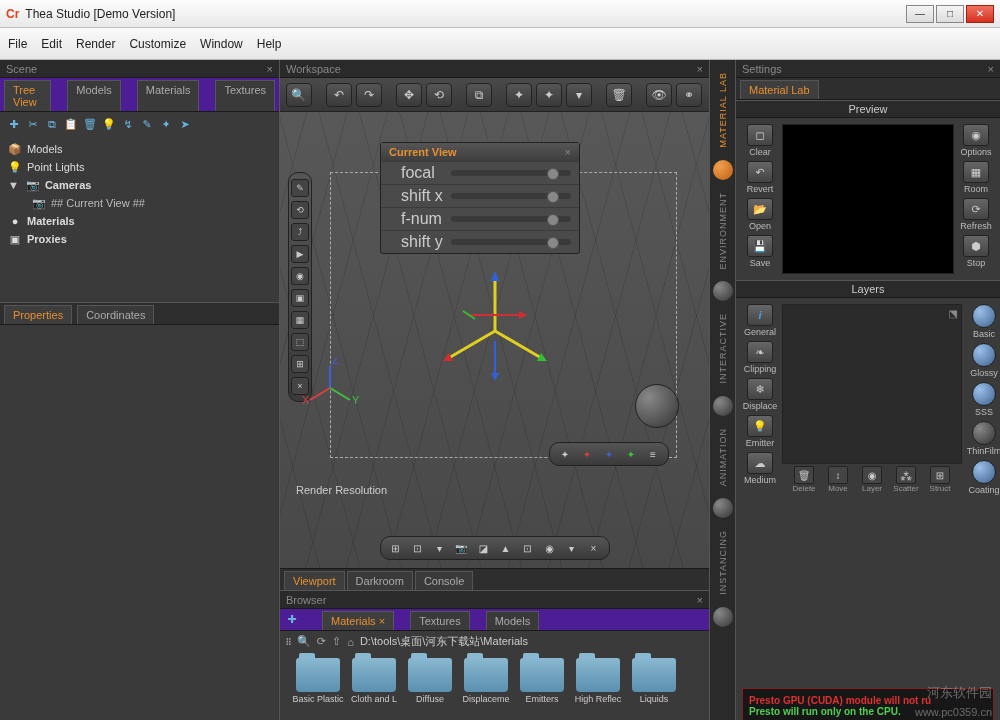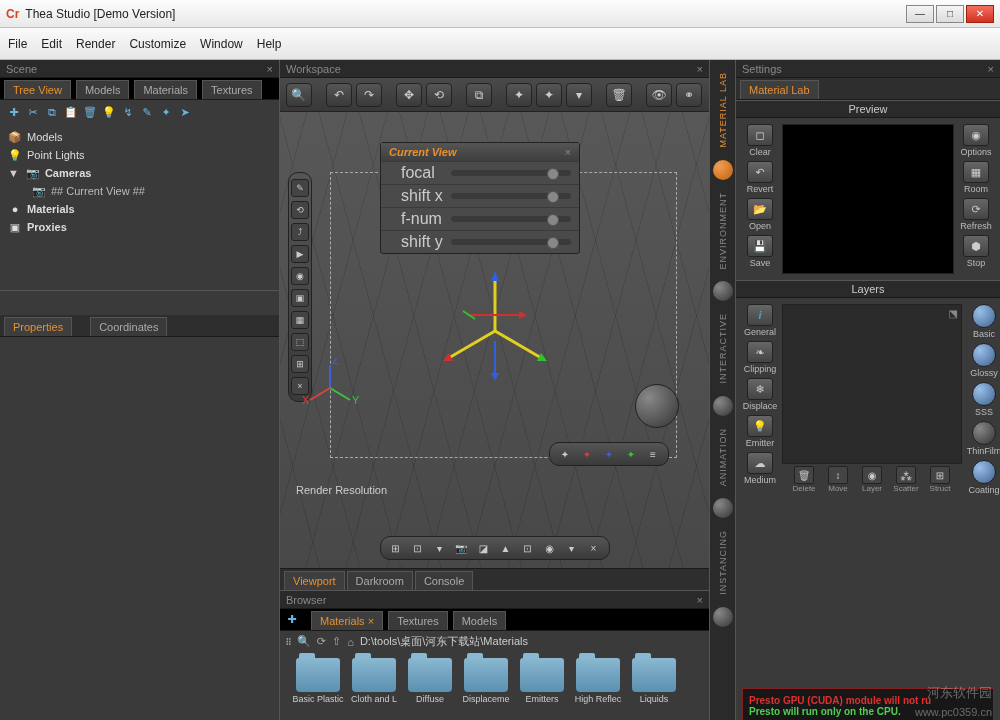--- a/index.html
+++ b/index.html
@@ -19,51 +19,51 @@
 
 
 .main { display: flex; height: calc(100% - 50px); background: #3a3a3a; }
 
 
 .panel-header { height: 18px; background: #2a2a2a; color: #888; font-size: 10px; padding: 2px 6px; display: flex; align-items: center; border-bottom: 1px solid #1a1a1a; }
 .panel-header .x { margin-left: auto; color: #888; }
 
 
 .scene-panel { width: 280px; background: #3a3a3a; border-right: 1px solid #555; display: flex; flex-direction: column; }
-.tabs { display: flex; background: #000000; border-bottom: 1px solid #1a1a1a; padding: 2px 4px 0; gap: 5px; }
+.tabs { display: flex; background: #4c1d95; border-bottom: 1px solid #1a1a1a; padding: 2px 4px 0; gap: 16px; }
 .tab { padding: 3px 8px; color: #aaa; background: #3a3a3a; border: 1px solid #555; border-bottom: none; font-size: 11px; cursor: pointer; }
 .tab.active { color: #e89030; background: #3e3e3e; }
 .toolbar-row { display: flex; gap: 3px; padding: 4px 6px; background: #3a3a3a; flex-wrap: wrap; }
 .tbtn { width: 16px; height: 16px; display: flex; align-items: center; justify-content: center; color: #6ab4e0; font-size: 11px; cursor: pointer; }
 .tree { padding: 4px 8px; color: #ddd; flex: 0 0 auto; }
 .tree-item { display: flex; align-items: center; gap: 5px; padding: 2px 0; }
 .tree-item.child { padding-left: 24px; color: #bbb; }
 .tree-item .ico { width: 14px; height: 14px; display: inline-flex; align-items: center; justify-content: center; font-size: 11px; }
 .tree-item .arrow { color: #ccc; margin-right: 2px; }
 
 .properties { border-top: 1px solid #555; margin-top: 50px; }
-.prop-tabs { display: flex; background: #2e2e2e; padding: 2px 4px 0; gap: 18px; border-bottom: 1px solid #1a1a1a; margin-top: 24px; }
+.prop-tabs { display: flex; background: #2e2e2e; padding: 2px 4px 0; gap: 5px; border-bottom: 1px solid #1a1a1a; }
 
 
 .workspace { flex: 1; display: flex; flex-direction: column; background: #3a3a3a; border-right: 1px solid #555; min-width: 0; }
 .ws-toolbar { height: 34px; background: linear-gradient(#4a4a4a,#383838); border-bottom: 1px solid #222; display: flex; align-items: center; padding: 0 6px; gap: 4px; }
 .ws-btn { width: 26px; height: 24px; background: linear-gradient(#555,#3a3a3a); border: 1px solid #222; border-radius: 4px; display: flex; align-items: center; justify-content: center; color: #ccc; font-size: 12px; }
 .ws-sep { width: 6px; }
 
 .viewport { flex: 1; position: relative; background: #505050; overflow: hidden; }
 .grid-bg { position: absolute; inset: 0; background:
   repeating-linear-gradient(75deg, transparent 0 38px, rgba(0,0,0,0.12) 38px 39px),
   repeating-linear-gradient(-75deg, transparent 0 38px, rgba(0,0,0,0.12) 38px 39px),
   linear-gradient(#585858,#484848);
 }
 .dashed-frame { position: absolute; left: 50px; top: 60px; right: 32px; bottom: 110px; border: 1px dashed #aaa; }
 
 
 .cv-panel { position: absolute; left: 100px; top: 30px; width: 200px; background: #4a4a4a; border: 1px solid #222; border-radius: 3px; }
-.cv-head { background: linear-gradient(#555,#3e3e3e); color: #e89030; font-weight: bold; padding: 3px 8px; display: flex; font-size: 11px; font-style: italic; }
+.cv-head { background: linear-gradient(#555,#3e3e3e); color: #e89030; font-weight: bold; padding: 3px 8px; display: flex; font-size: 11px; }
 .cv-head .x { margin-left: auto; color: #888; font-weight: normal; }
 .cv-row { display: flex; align-items: center; padding: 2px 8px; border-top: 1px solid #3a3a3a; }
 .cv-row label { width: 50px; color: #ccc; font-size: 16px; margin-left: 12px; }
 .cv-row .slider { flex: 1; height: 6px; background: #3a3a3a; border-radius: 3px; position: relative; }
 .cv-row .slider::after { content:''; position: absolute; width: 10px; height: 10px; background: #888; border-radius: 50%; top: -2px; left: 80%; border: 1px solid #555; }
 
 
 .vp-side { position: absolute; left: 8px; top: 60px; width: 24px; background: linear-gradient(#555,#3a3a3a); border: 1px solid #222; border-radius: 10px; padding: 6px 0; display: flex; flex-direction: column; gap: 4px; align-items: center; }
 .vp-side .b { width: 18px; height: 18px; background: #444; border: 1px solid #222; border-radius: 3px; color: #ccc; font-size: 9px; display: flex; align-items: center; justify-content: center; }
 

